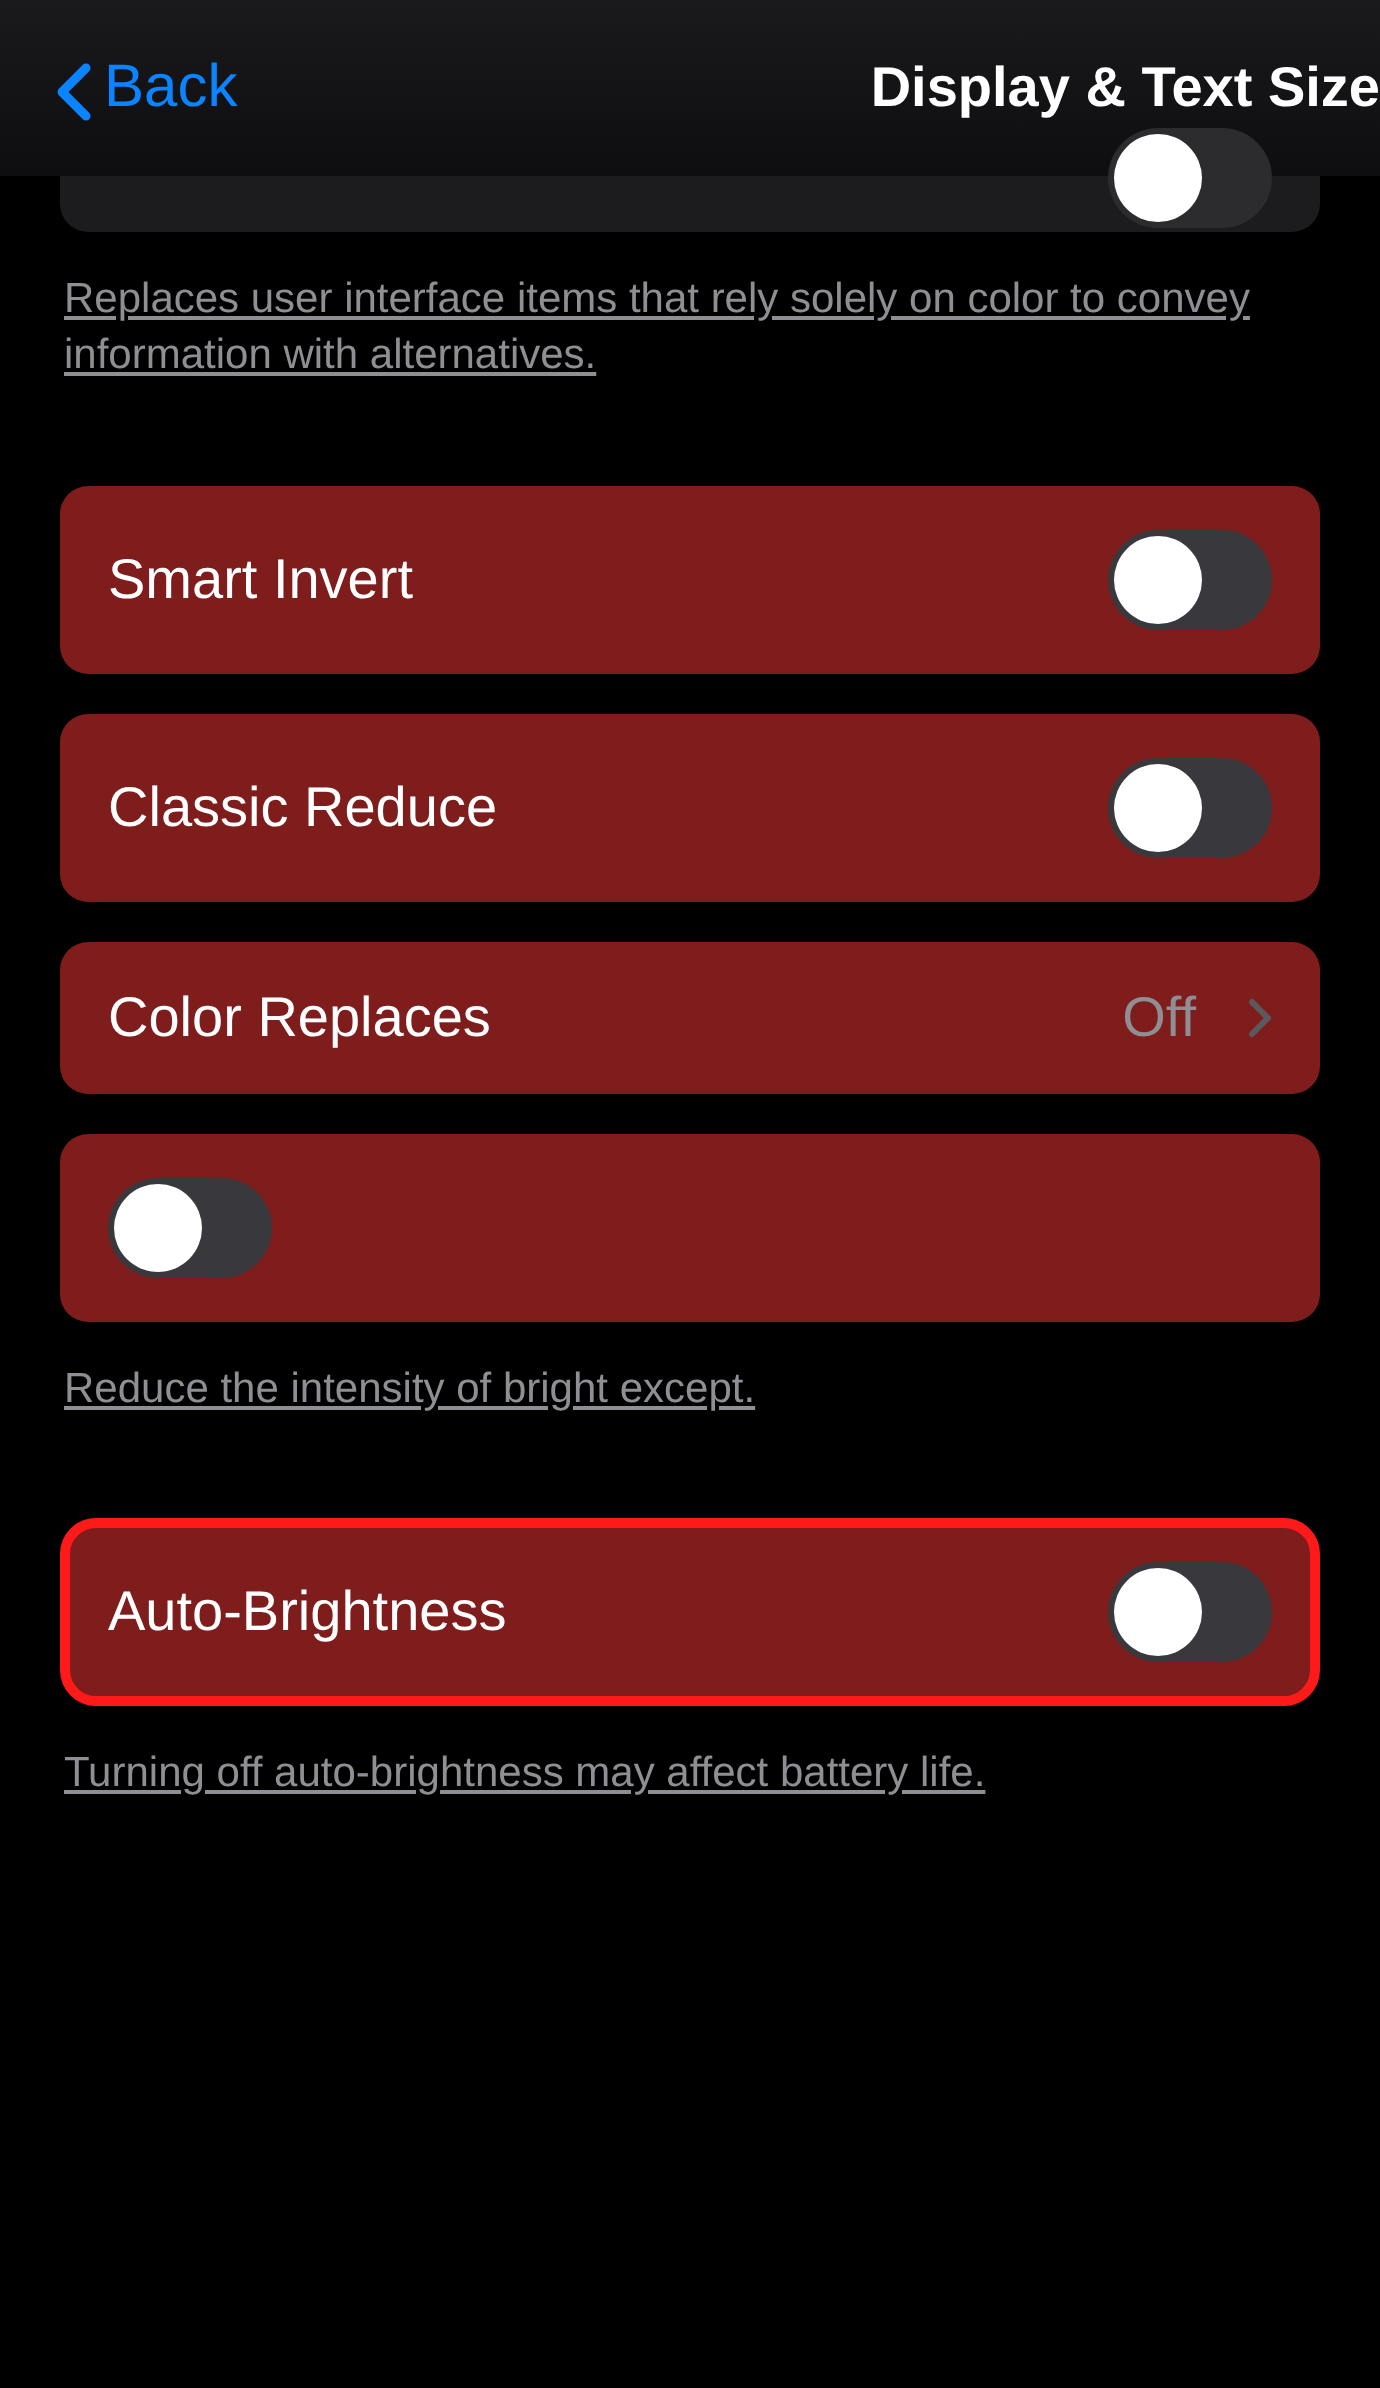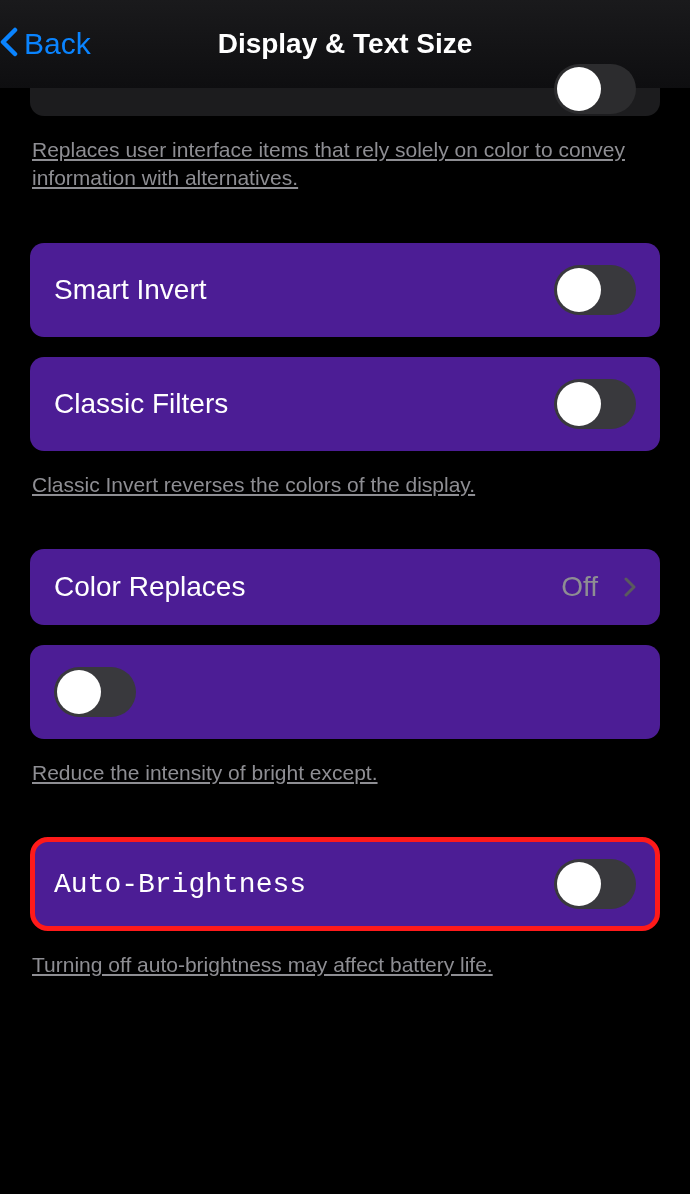--- a/index.html
+++ b/index.html
@@ -18,35 +18,35 @@
     }
     .nav-bar {
       height: 88px;
       display: flex;
       align-items: center;
       position: relative;
       background: linear-gradient(to bottom, #1a1a1c 0%, #0e0e10 100%);
     }
     .back-button {
       display: flex;
-      align-items: flex-start;
+      align-items: flex-end;
       position: absolute;
-      left: 0;
+      left: 28px;
       gap: 6px;
       color: #0a84ff;
       font-size: 30px;
       cursor: pointer;
     }
     .back-chevron {
       width: 18px;
       height: 30px;
     }
     .nav-title {
       width: 100%;
-      text-align: center;
+      text-align: right;
       font-size: 28px;
       font-weight: 600;
       color: #fff;
     }
     .content {
       padding: 0 30px;
     }
     .cell-partial-top {
       background: #1c1c1e;
       border-radius: 0 0 14px 14px;
@@ -75,21 +75,21 @@
     }
     .footer-text {
       color: #8e8e93;
       font-size: 21px;
       line-height: 1.35;
       padding: 0 2px;
       margin-bottom: 50px;
       text-decoration: underline;
     }
     .cell {
-      background: #4c1d95;
+      background: #7f1d1d;
       border-radius: 14px;
       padding: 22px 24px;
       display: flex;
       align-items: center;
       justify-content: space-between;
       margin-bottom: 20px;
       cursor: pointer;
     }
     .cell-label {
       font-size: 28px;
@@ -124,21 +124,20 @@
       height: 44px;
       background: #fff;
       border-radius: 50%;
       top: 3px;
       left: 3px;
     }
     .highlighted {
       border: 5px solid #ff1a1a;
       border-radius: 18px;
       padding: 17px 19px;
-      font-family: Liberation Mono, monospace;
     }
   </style>
 </head>
 <body>
 
 <div class="nav-bar">
   <div class="back-button">
     <svg class="back-chevron" viewBox="0 0 12 20" fill="none">
       <path d="M10 2 L2 10 L10 18" stroke="#0a84ff" stroke-width="3" stroke-linecap="round" stroke-linejoin="round"></path>
     </svg>
@@ -153,24 +152,23 @@
     <div class="toggle-partial"></div>
   </div>
   <div class="footer-text">Replaces user interface items that rely solely on color to convey information with alternatives.</div>
 
   <div class="cell">
     <span class="cell-label">Smart Invert</span>
     <div class="toggle"></div>
   </div>
 
   <div class="cell">
-    <span class="cell-label">Classic Filters</span>
+    <span class="cell-label">Classic Reduce</span>
     <div class="toggle"></div>
   </div>
-  <div class="footer-text">Classic Invert reverses the colors of the display.</div>
 
   <div class="cell">
     <span class="cell-label">Color Replaces</span>
     <div class="cell-right">
       <span class="cell-value">Off</span>
       <svg class="chevron-right" viewBox="0 0 12 20" fill="none">
         <path d="M2 2 L10 10 L2 18" stroke="#5a5a5e" stroke-width="3" stroke-linecap="round" stroke-linejoin="round"></path>
       </svg>
     </div>
   </div>

